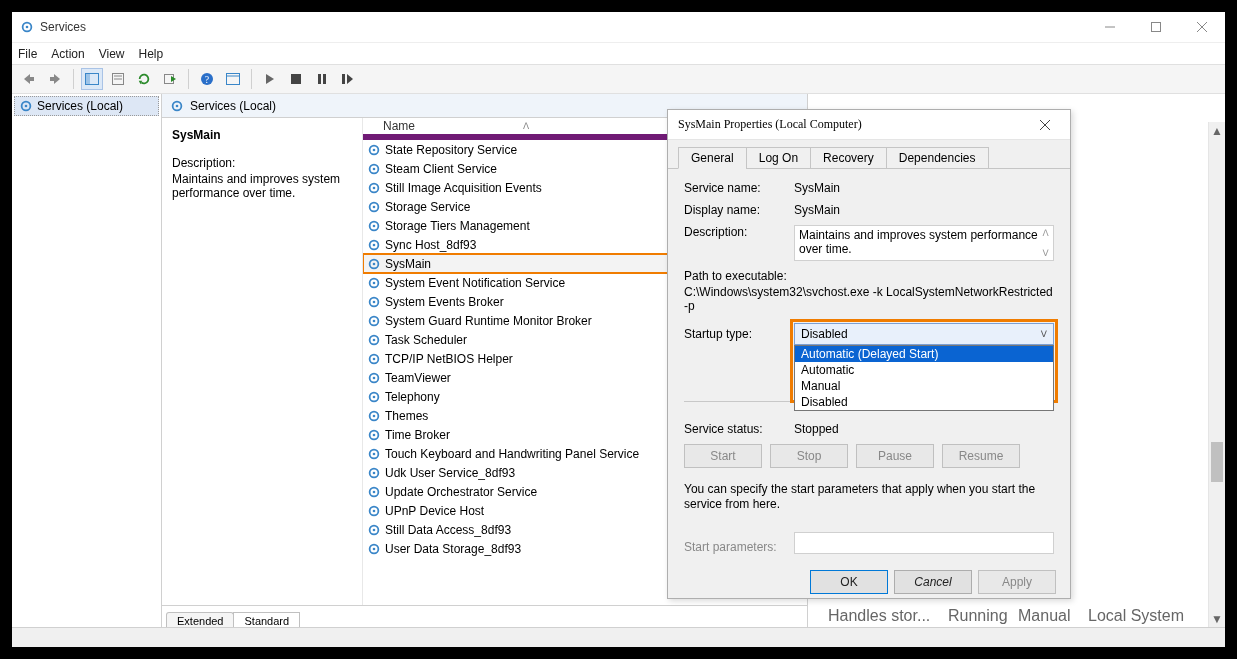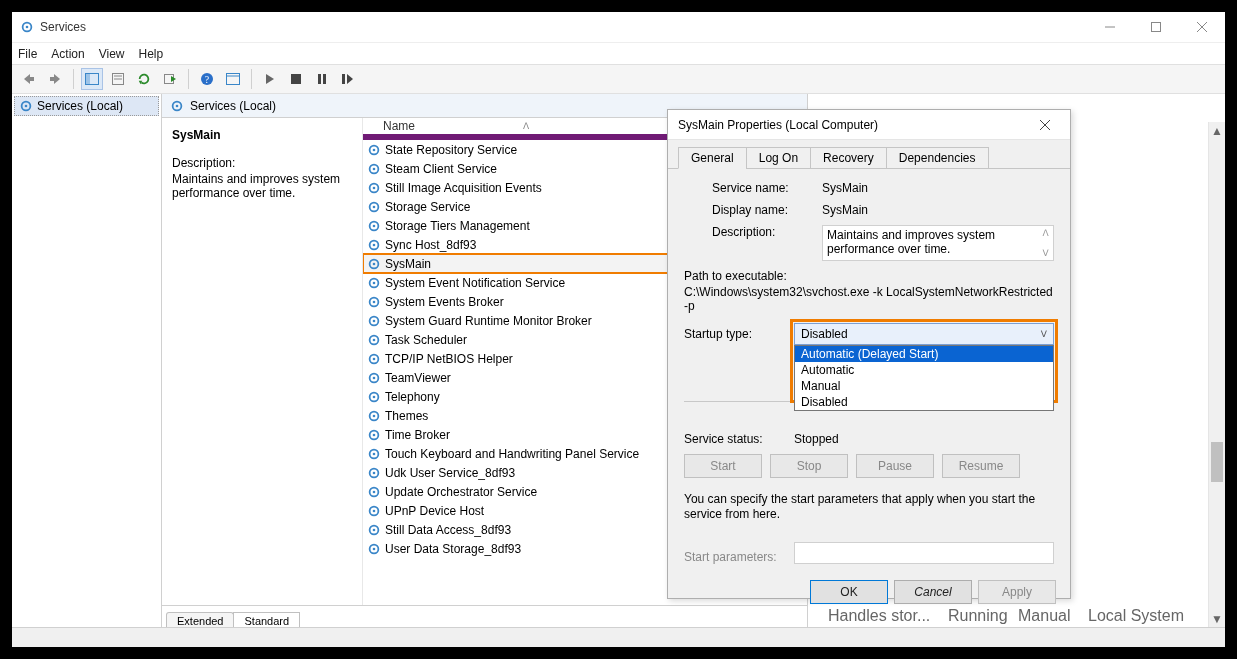--- a/index.html
+++ b/index.html
@@ -247,20 +247,21 @@
     flex-direction: column;
     z-index: 50;
   }
   .dlg-title {
     height: 30px;
     background: #fff;
     display: flex;
     align-items: center;
     padding: 0 10px;
     border-bottom: 1px solid #e5e5e5;
+    font-family: Liberation Serif, serif;
   }
   .dlg-close {
     margin-left: auto;
     width: 30px; height: 30px;
     display:flex;align-items:center;justify-content:center;
     color:#444;
   }
   .dlg-tabs {
     display:flex;
     padding-left: 10px;
@@ -284,21 +285,21 @@
   .dlg-body {
     flex: 1;
     padding: 12px 16px 8px;
     position: relative;
   }
   .fld-row {
     display:flex;
     margin-bottom: 8px;
     align-items: flex-start;
   }
-  .fld-row .lbl { width: 110px; margin-left: 28px; }
+  .fld-row .lbl { width: 110px; }
   .fld-row .val { flex: 1; }
   .desc-box {
     flex:1;
     border: 1px solid #d0d0d0;
     background: #fff;
     height: 36px;
     padding: 2px 4px;
     position:relative;
     font-size: 12px;
     line-height: 14px;
@@ -347,21 +348,21 @@
   }
   .winbutton {
     width: 78px; height: 24px;
     border: 1px solid #c0c0c0;
     background: #e8e8e8;
     color:#888;
     display:flex;align-items:center;justify-content:center;
   }
   .winbutton.enabled { color:#222; background:#e1e1e1; border-color:#adadad;font-style:italic; }
   .winbutton.primary { border: 1px solid #0078d7; background:#e1e1e1; color:#222; }
-  .svc-status-row { display:flex; margin-top: 30px;}
+  .svc-status-row { display:flex; margin-top: 20px;}
   .svc-status-row .lbl{width:110px;}
   .start-params-row { display:flex; align-items:flex-end; margin-top: 20px;}
   .start-params-row .lbl{width:110px;color:#888;}
   .start-params-row .inp{flex:1;border:1px solid #d0d0d0;height:22px;background:#fff;}
   .dlg-footer {
     display:flex;
     justify-content:flex-end;
     gap:6px;
     padding: 8px 14px 12px;
   }

